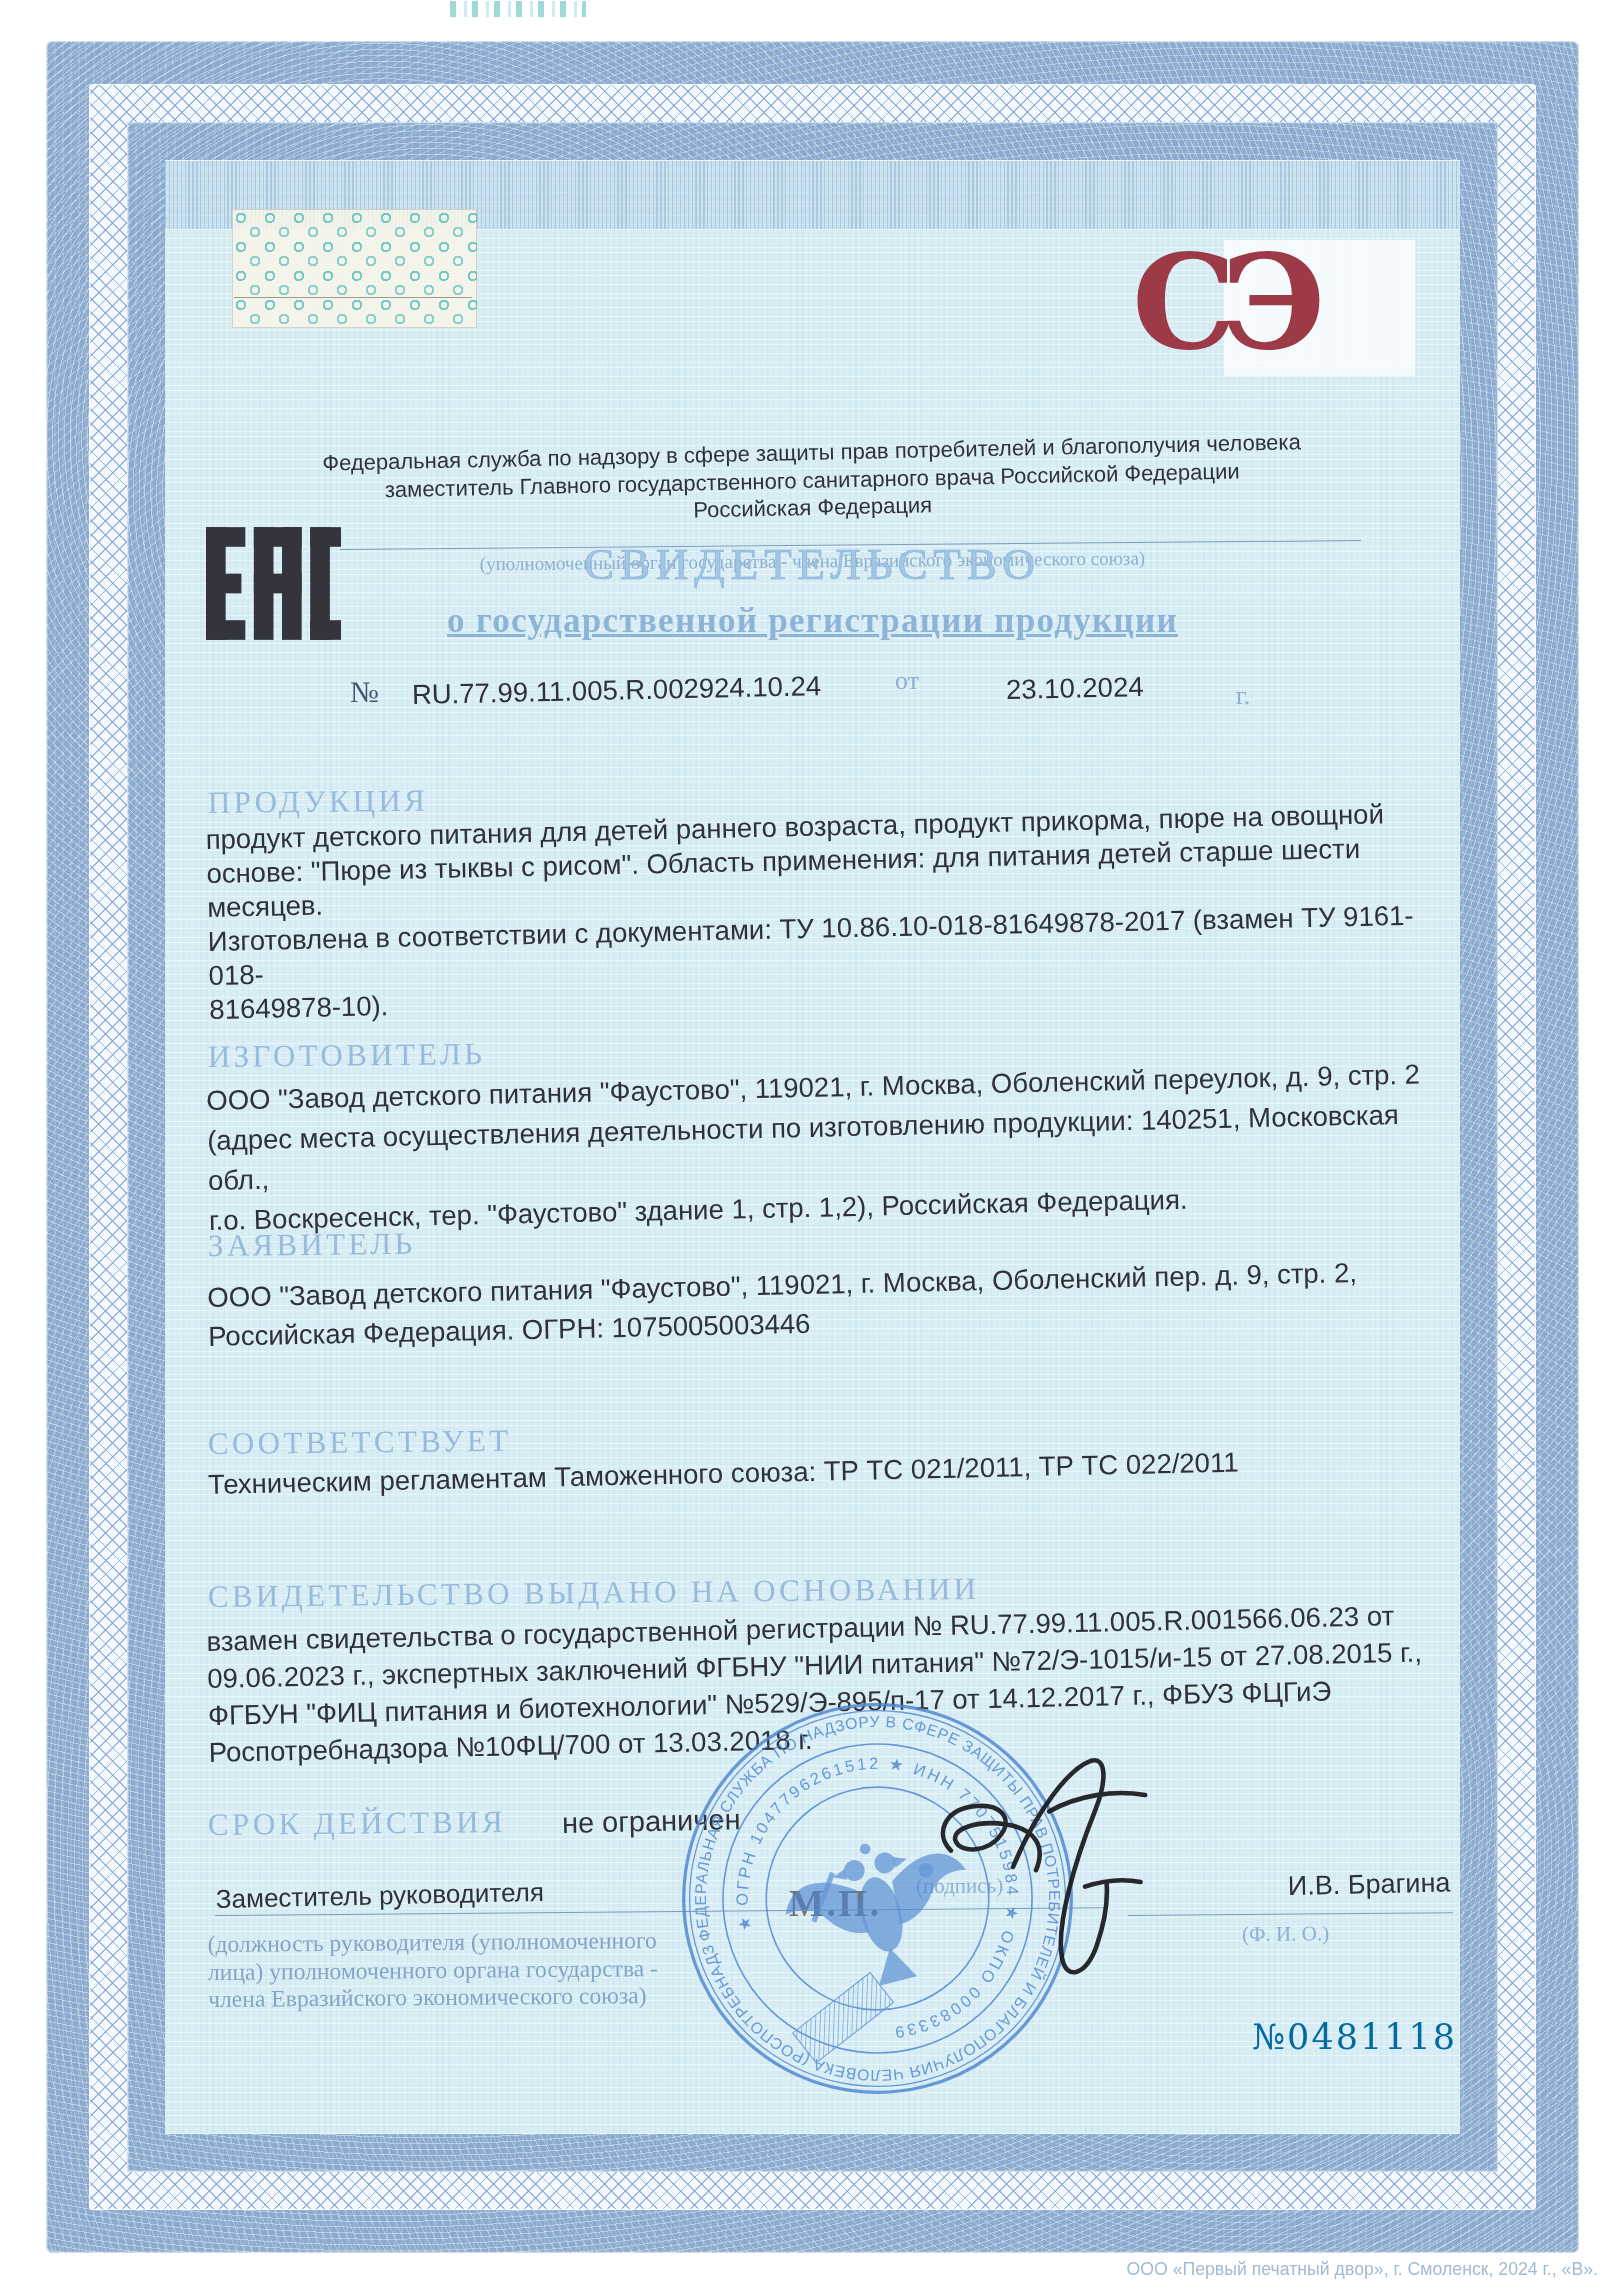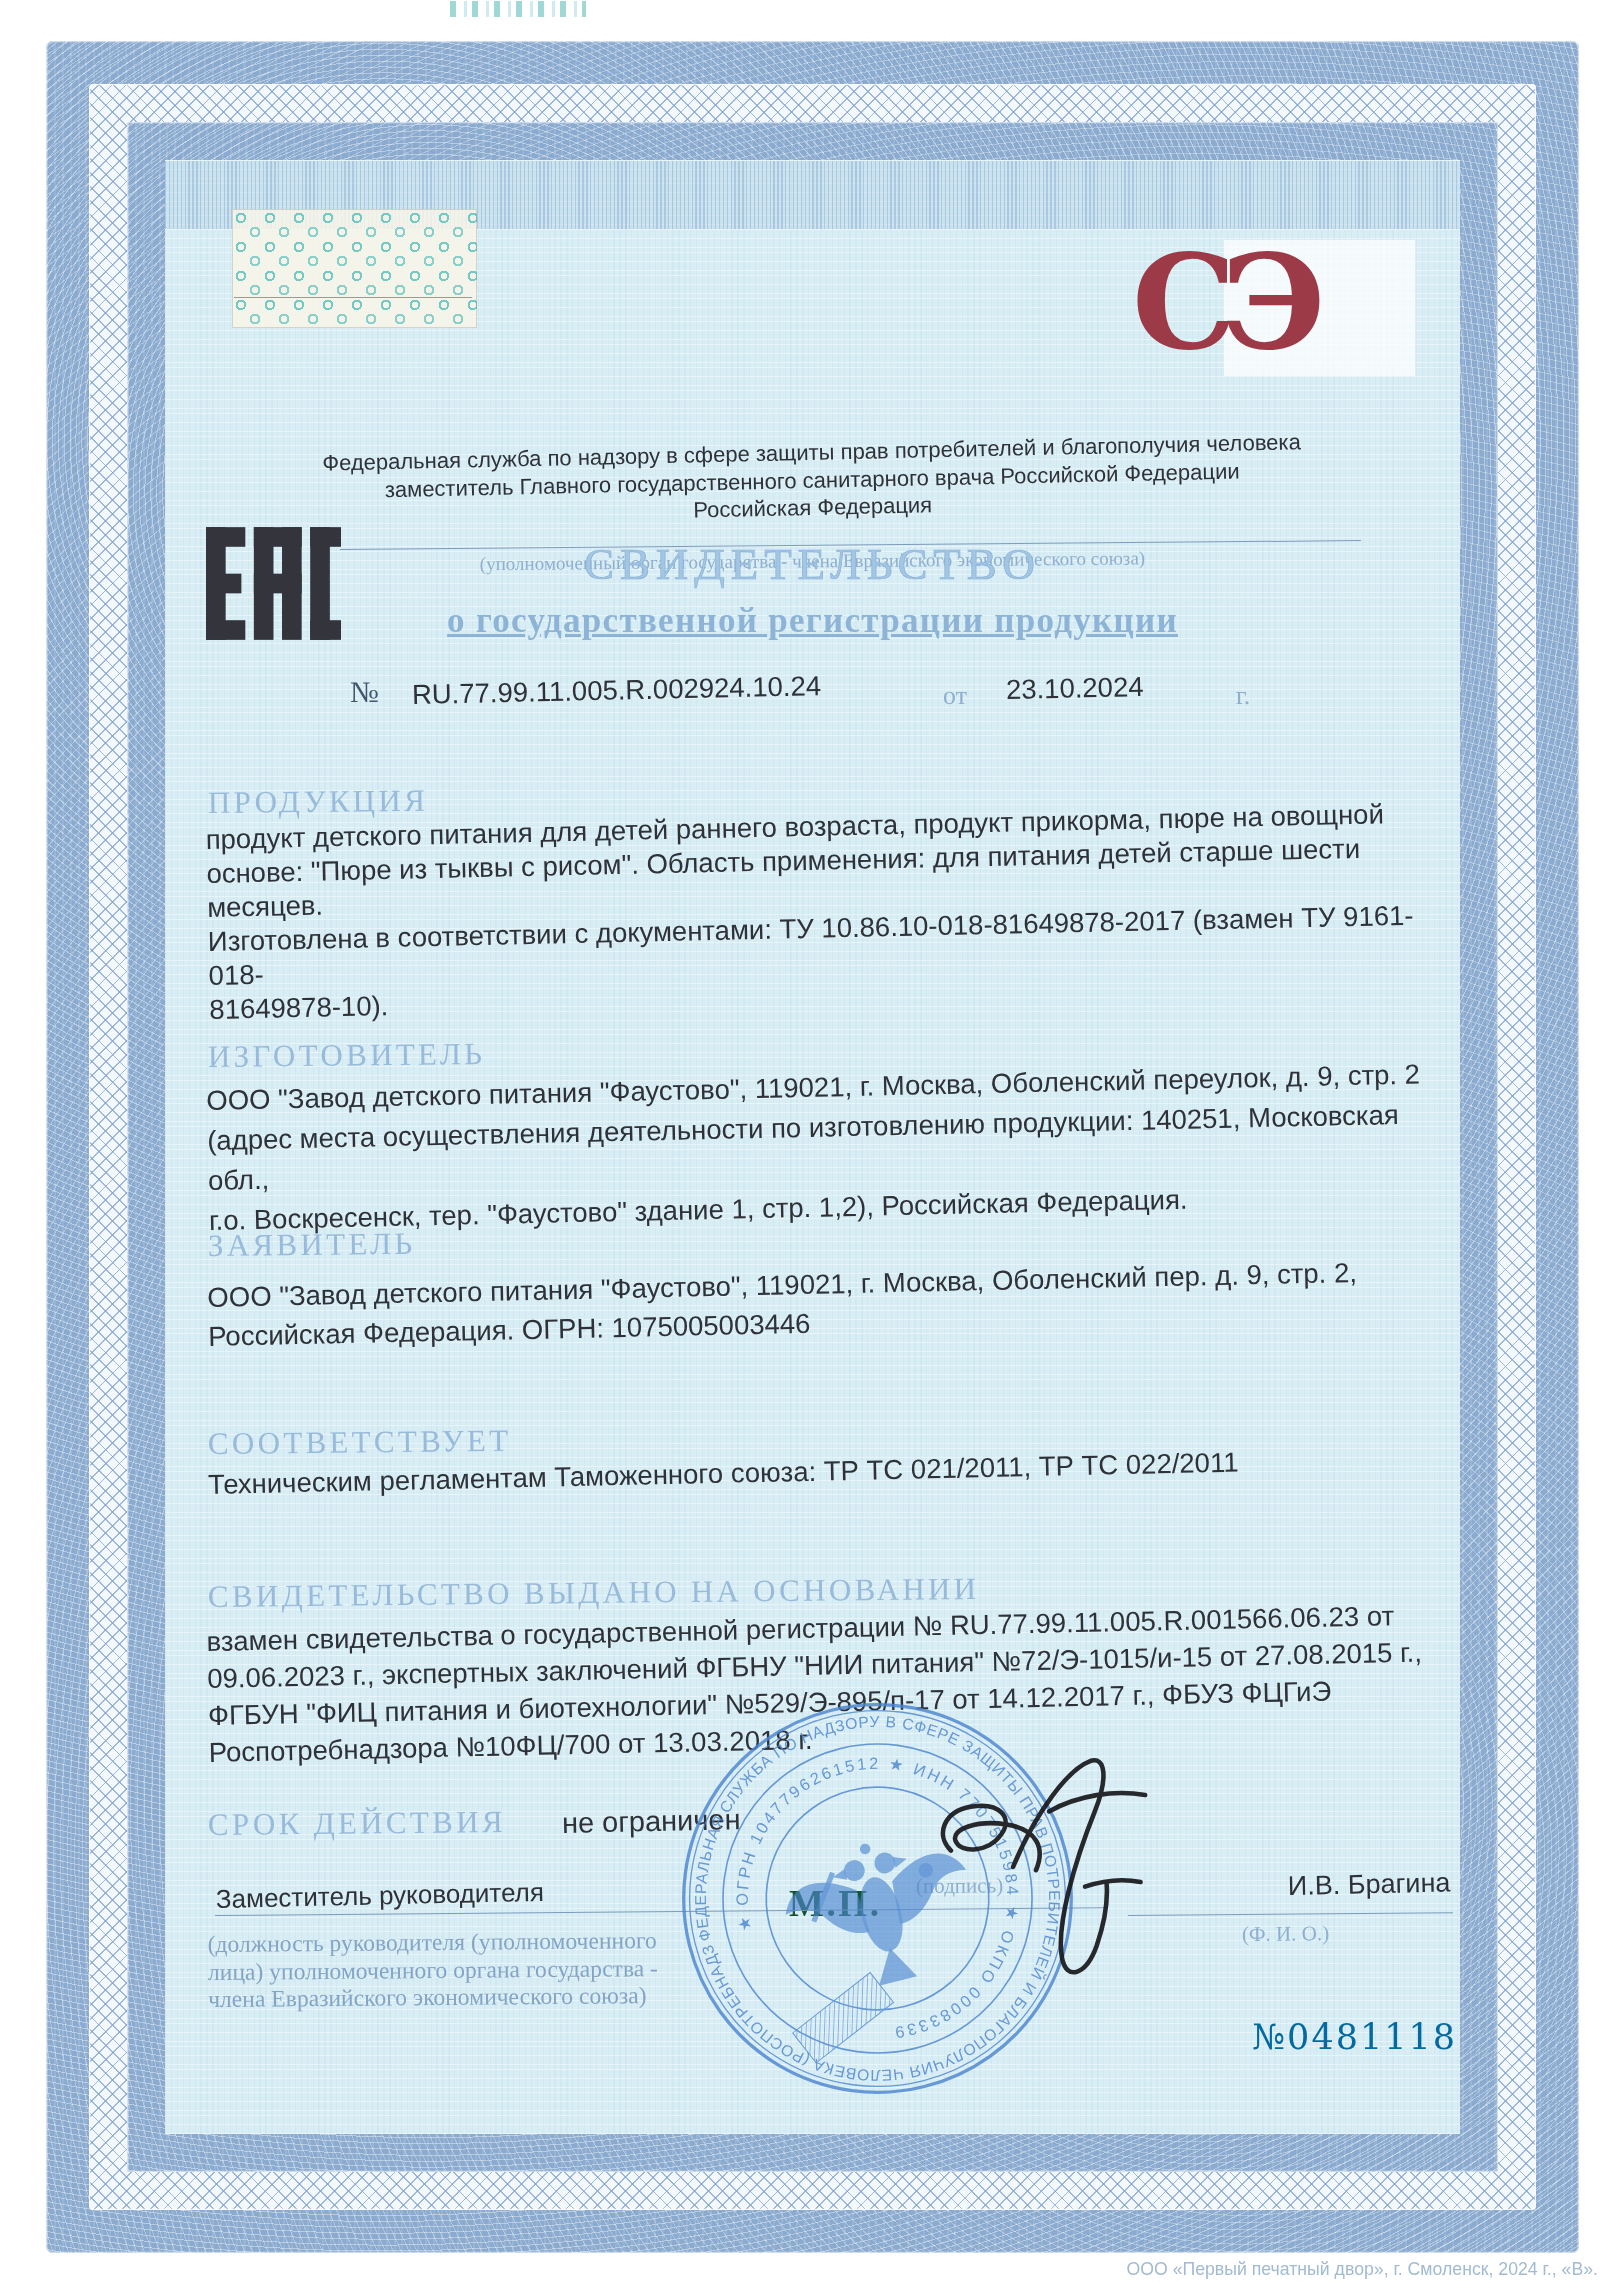--- a/index.html
+++ b/index.html
@@ -69,39 +69,39 @@
   #authority-note{position:absolute;left:165px;right:164px;top:556px;z-index:5;font-size:19px;}
   #rule-head{left:340px;top:549px;width:1021px;}
 
   #doc-title{position:absolute;left:165px;right:164px;top:538px;z-index:5;
     font-family:"Liberation Serif", serif;font-size:45px;letter-spacing:5.9px;color:#a2c6e4;-webkit-text-stroke:0.7px #8bb1d6;}
   #doc-subtitle{position:absolute;left:165px;right:164px;top:601px;z-index:5;
     font-family:"Liberation Serif", serif;font-weight:bold;font-size:35px;letter-spacing:1.3px;color:#8db3d6;text-decoration:underline;}
 
   #no-sign{position:absolute;left:350px;top:675px;font-family:"Liberation Serif", serif;font-size:30px;color:#41576e;z-index:5;}
   #cert-number{left:412px;top:679px;}
-  #from-label{position:absolute;left:895px;top:681px;font-size:26px;z-index:5;margin-left:48px;}
+  #from-label{position:absolute;left:895px;top:666px;font-size:26px;z-index:5;}
   #issue-date{left:1006px;top:674px;}
   #year-label{position:absolute;left:1236px;top:681px;font-size:26px;z-index:5;}
 
   #t-product{left:208px;top:785px;}
   #p-product{left:208px;top:823px;width:1240px;line-height:34px;}
   #t-manu{left:208px;top:1039px;}
   #p-manu{left:208px;top:1081px;width:1240px;line-height:40px;}
   #t-appl{left:208px;top:1228px;}
   #p-appl{left:208px;top:1278px;width:1240px;line-height:39px;}
   #t-conf{left:208px;top:1426px;}
   #p-conf{left:208px;top:1466px;width:1240px;line-height:37px;}
   #t-basis{left:208px;top:1579px;}
   #p-basis{left:208px;top:1623px;width:1240px;line-height:37px;}
   #t-validity{left:208px;top:1807px;}
   #v-validity{left:562px;top:1807px;font-size:29px;}
 
   #mp-label{position:absolute;left:789px;top:1882px;z-index:4;font-family:"Liberation Serif", serif;
-            font-size:37px;font-weight:bold;color:#14532d;letter-spacing:2.6px;}
+            font-size:37px;font-weight:bold;color:#737373;letter-spacing:2.6px;}
   #position-title{left:216px;top:1884px;font-size:26px;}
   #line-sign{left:215px;top:1915px;width:893px;}
   #line-name{left:1128px;top:1915px;width:325px;}
   #sign-caption{position:absolute;left:916px;top:1874px;font-size:21px;z-index:5;}
   #name-caption{position:absolute;left:1242px;top:1922px;font-size:21px;z-index:5;}
   #signer-name{left:1288px;top:1871px;font-size:27px;}
   #position-note{position:absolute;left:208px;top:1931px;z-index:5;font-size:23.6px;line-height:27.5px;color:#84a4c6;}
 
   #serial{position:absolute;left:1252px;top:2017px;z-index:5;font-family:"DejaVu Serif", serif;
           font-size:35px;letter-spacing:2px;color:#0369a1;}

